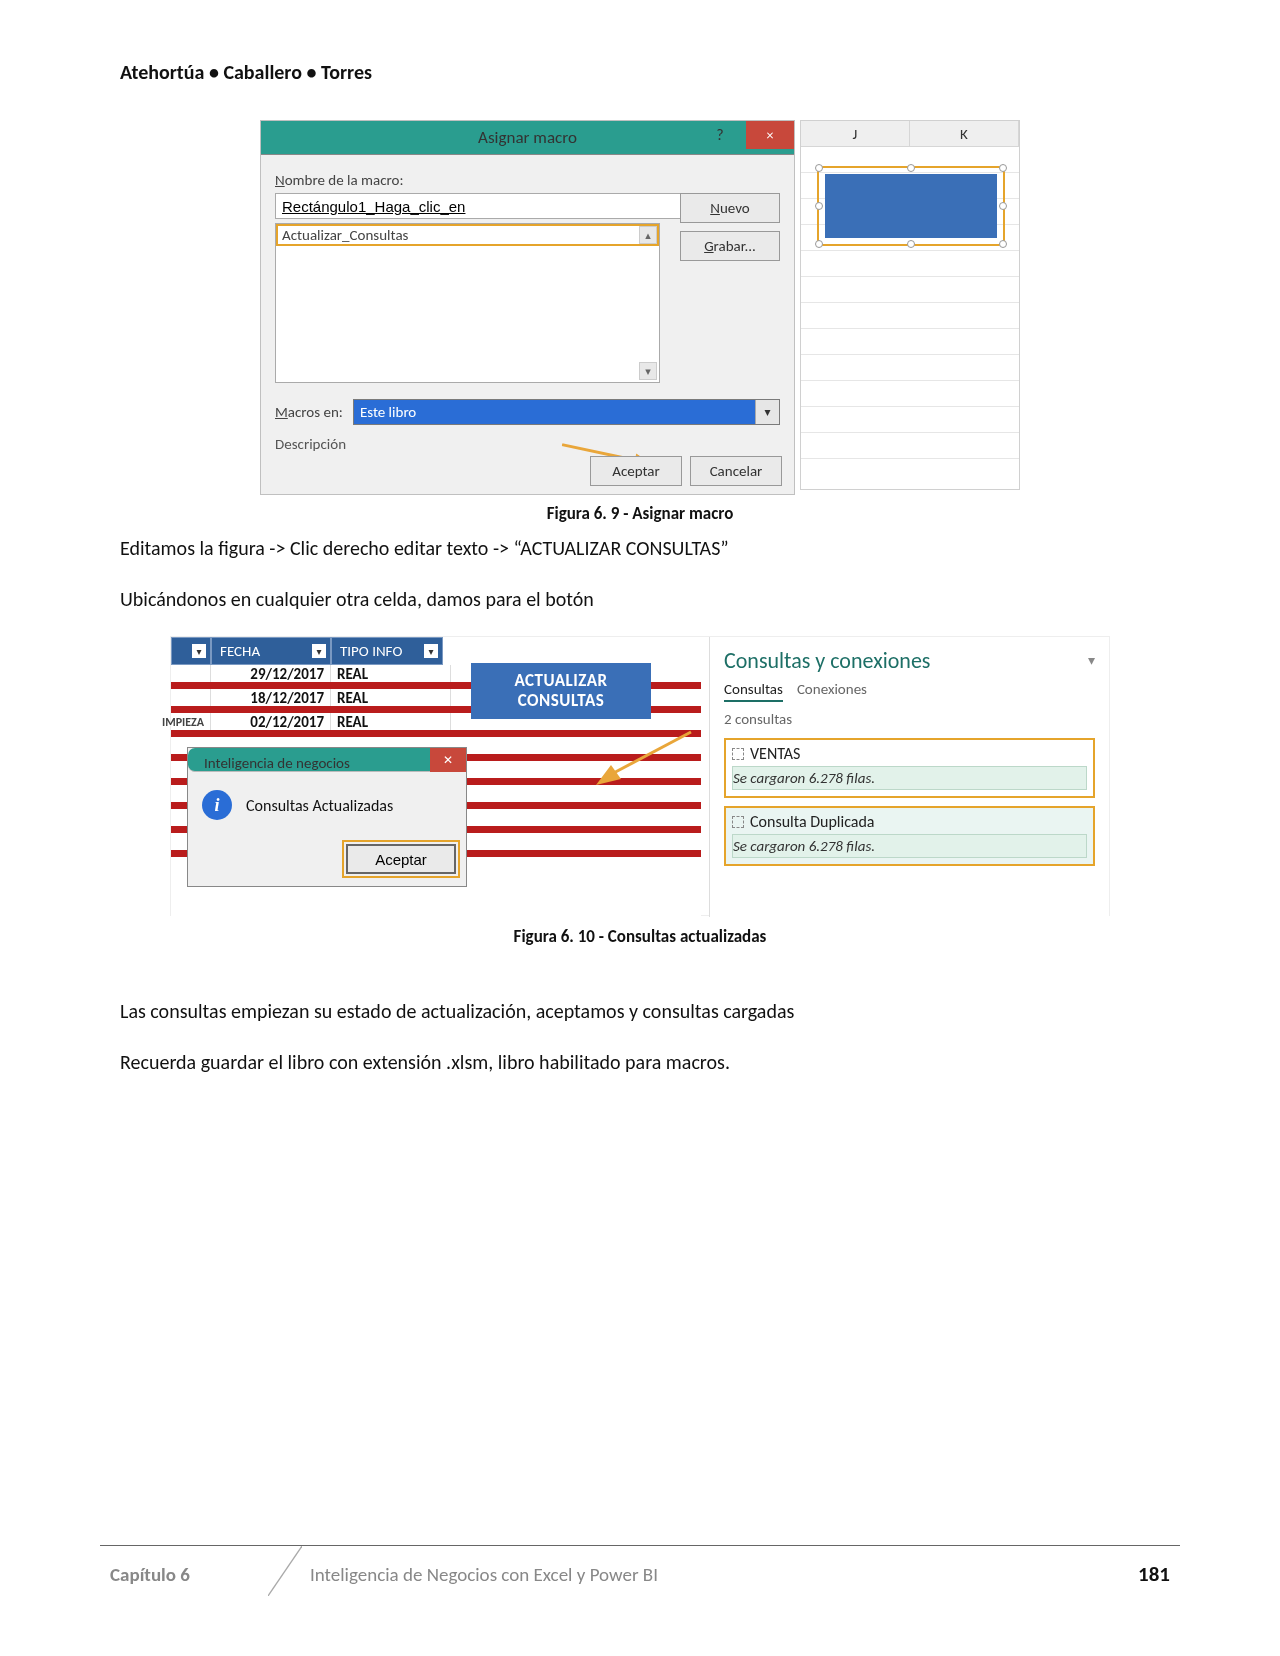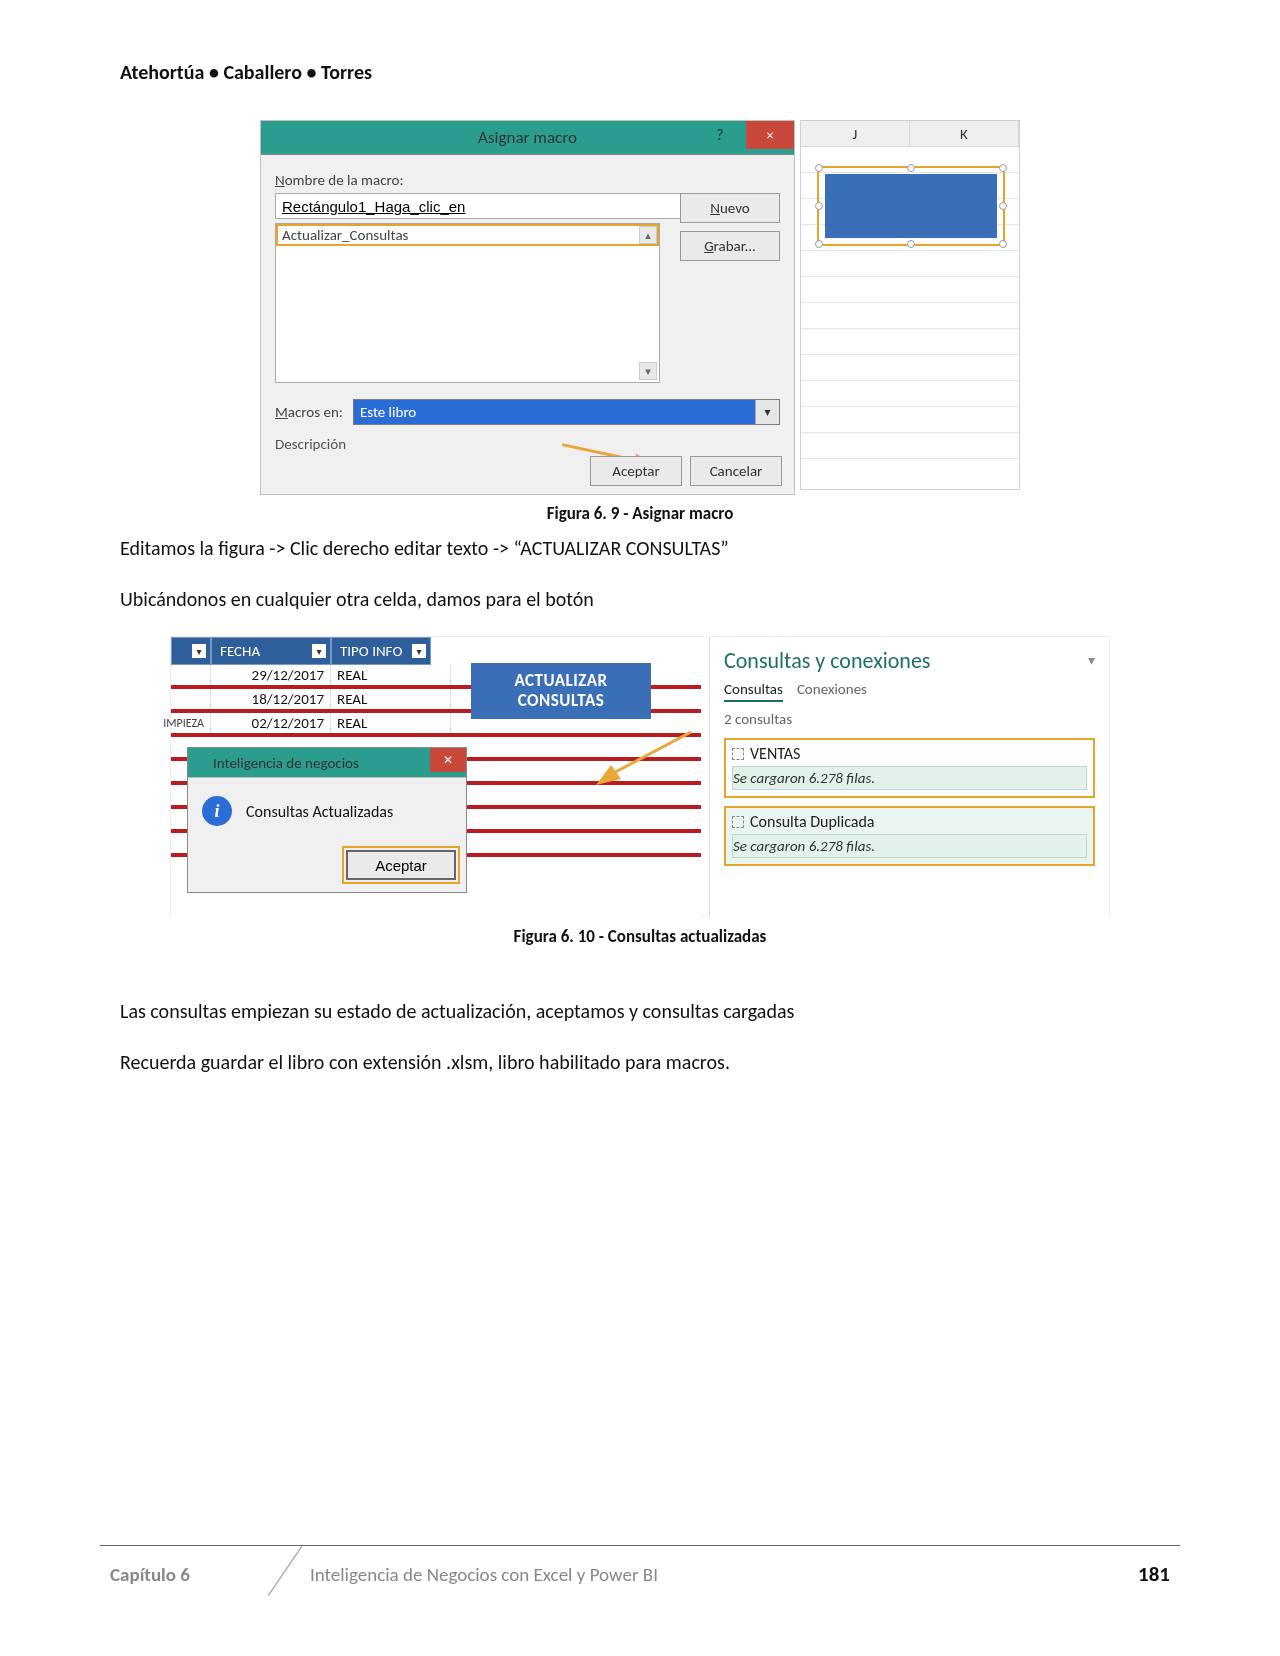--- a/index.html
+++ b/index.html
@@ -53,29 +53,29 @@
 
   .para { font-size: 20px; line-height: 1.45; margin-bottom: 22px; font-family: "Segoe UI", Calibri, Arial, sans-serif; }
 
   
   .fig2-wrap { display: flex; justify-content: center; margin: 18px 0 10px 0; }
   .fig2 { position: relative; width: 940px; height: 280px; border: 1px solid #eee; }
   .fig2-left { position:absolute; left:0; top:0; width: 530px; height: 280px; background:#fff; }
   .tbl-head { display:flex; height:28px; }
   .tbl-head .th { background:#2f5f9a; color:#fff; border:1px solid #7a99c2; font-size:15px; display:flex; align-items:center; justify-content:space-between; padding:0 4px 0 8px; }
   .tbl-head .th .dd { width:14px; height:14px; background:#fff; color:#333; font-size:10px; display:flex; align-items:center; justify-content:center; }
-  .th1{width:40px;justify-content:flex-end;} .th2{width:120px;} .th3{width:100px;}
-  .tbl-rows .tr{display:flex;height:24px;border-bottom:4px solid #b91c1c;}
+  .th1{width:40px;justify-content:flex-end;} .th2{width:120px;} .th3{width:112px;}
+  .tbl-rows .tr{display:flex;height:24px;border-bottom:7px solid #b91c1c;font-weight:bold;}
   .tbl-rows .tr div{border-right:1px solid #ddd;font-size:15px;padding:0 6px;display:flex;align-items:center;}
   .tr .c1{width:40px;justify-content:flex-end;color:#444;} .tr .c2{width:120px;justify-content:flex-end;} .tr .c3{width:120px;}
   .tr .c1.limp{font-size:12px;}
   .btn-shape { position:absolute; left:300px; top:26px; width:180px; height:56px; background:#3a6fb7; color:#fff; display:flex; align-items:center; justify-content:center; font-size:17px; font-weight:600; text-align:center; line-height:1.2; border:1px solid #3a6fb7; letter-spacing:0.5px;}
   .arrow2 { position:absolute; left:420px; top:90px; width:110px; height:60px; }
   .msgbox { position:absolute; left:16px; top:110px; width:280px; border:1px solid #888; background:#f0f0f0; }
-  .msgbox .mb-title { height:30px; background:#2a9d8f; position:relative; color:#333; font-size:15px; line-height:30px; padding-left:25px; border-bottom:1px solid #bbb;}
+  .msgbox .mb-title { height:24px; background:#2a9d8f; position:relative; color:#333; font-size:15px; line-height:30px; padding-left:16px; border-bottom:1px solid #bbb;border-radius:7px;}
   .msgbox .mb-title .xc { position:absolute; right:0; top:0; width:36px; height:24px; background:#c8483b; color:#fff; display:flex; align-items:center; justify-content:center; font-size:12px; cursor:pointer;}
   .msgbox .mb-body { display:flex; align-items:center; gap:14px; padding:18px 14px; }
   .info-icon { width:30px; height:30px; border-radius:50%; background:#2a6dd6; color:#fff; display:flex; align-items:center; justify-content:center; font-size:18px; font-weight:700; font-style:italic; font-family: Georgia, serif;}
   .msgbox .mb-foot { padding:6px 10px 12px 10px; display:flex; justify-content:flex-end; }
   .ok-btn { width:110px; height:30px; border:2px solid #666; background:#eaeaea; cursor:pointer; font-size:15px; }
   .ok-hl { outline:2px solid #e5a42b; outline-offset:2px;}
 
   .fig2-right { position:absolute; right:0; top:0; width: 400px; height:280px; background:#fff; border-left:1px solid #ddd; padding:10px 14px;}
   .qc-title { color:#1d6f66; font-size:22px; margin-bottom:6px; display:flex; align-items:center; justify-content:space-between;}
   .qc-title .carrot { font-size:14px; color:#888;}

